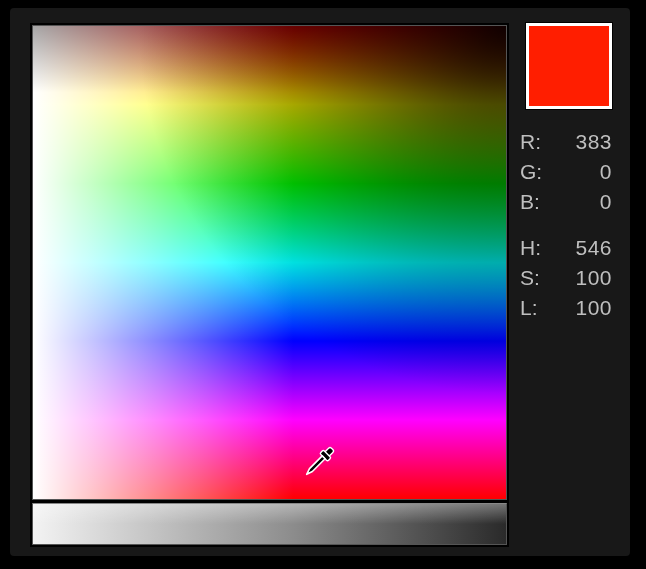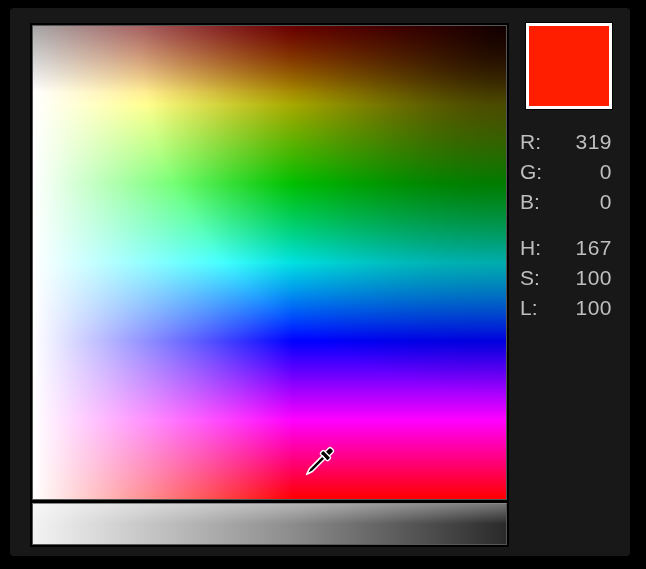--- a/index.html
+++ b/index.html
@@ -141,35 +141,35 @@
     <div class="slider-track"></div>
 
   </div>
 
   <div class="swatch" style="background:#ff1e00;"></div>
 
   <div class="readout">
     <div class="group">
       <div class="row">
         <span class="lab">R:</span>
-        <span class="val">319</span>
+        <span class="val">383</span>
       </div>
       <div class="row">
         <span class="lab">G:</span>
         <span class="val">0</span>
       </div>
       <div class="row">
         <span class="lab">B:</span>
         <span class="val">0</span>
       </div>
     </div>
     <div class="group">
       <div class="row">
         <span class="lab">H:</span>
-        <span class="val">167</span>
+        <span class="val">546</span>
       </div>
       <div class="row">
         <span class="lab">S:</span>
         <span class="val">100</span>
       </div>
       <div class="row">
         <span class="lab">L:</span>
         <span class="val">100</span>
       </div>
     </div>

